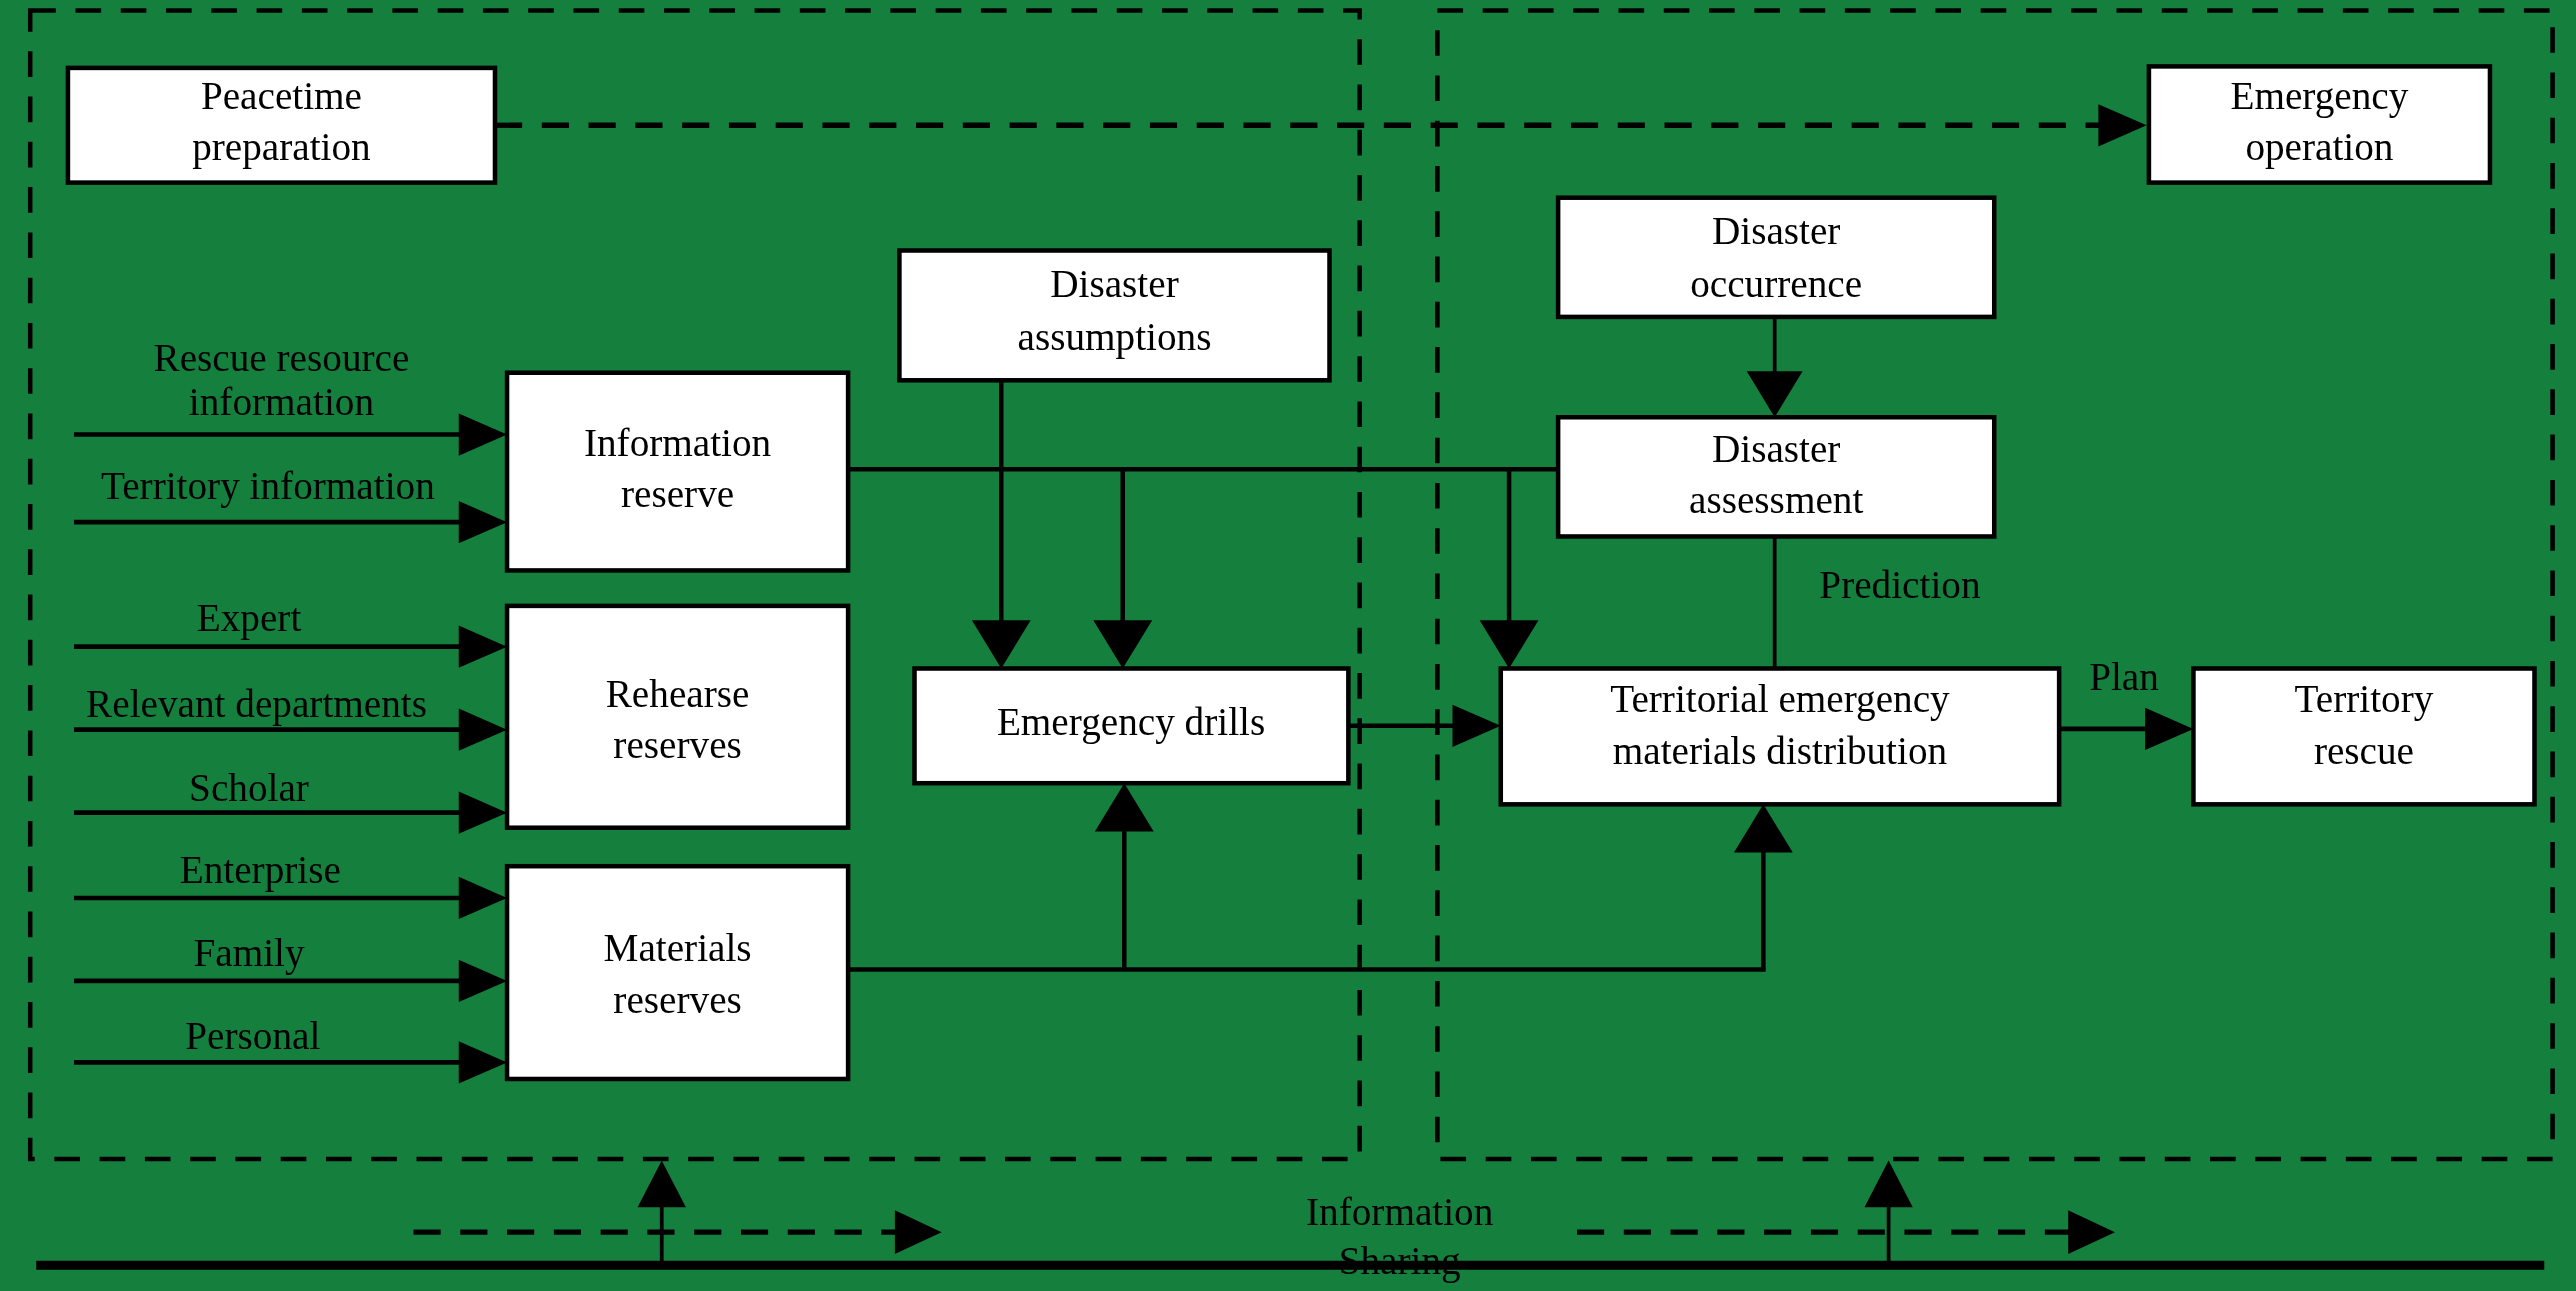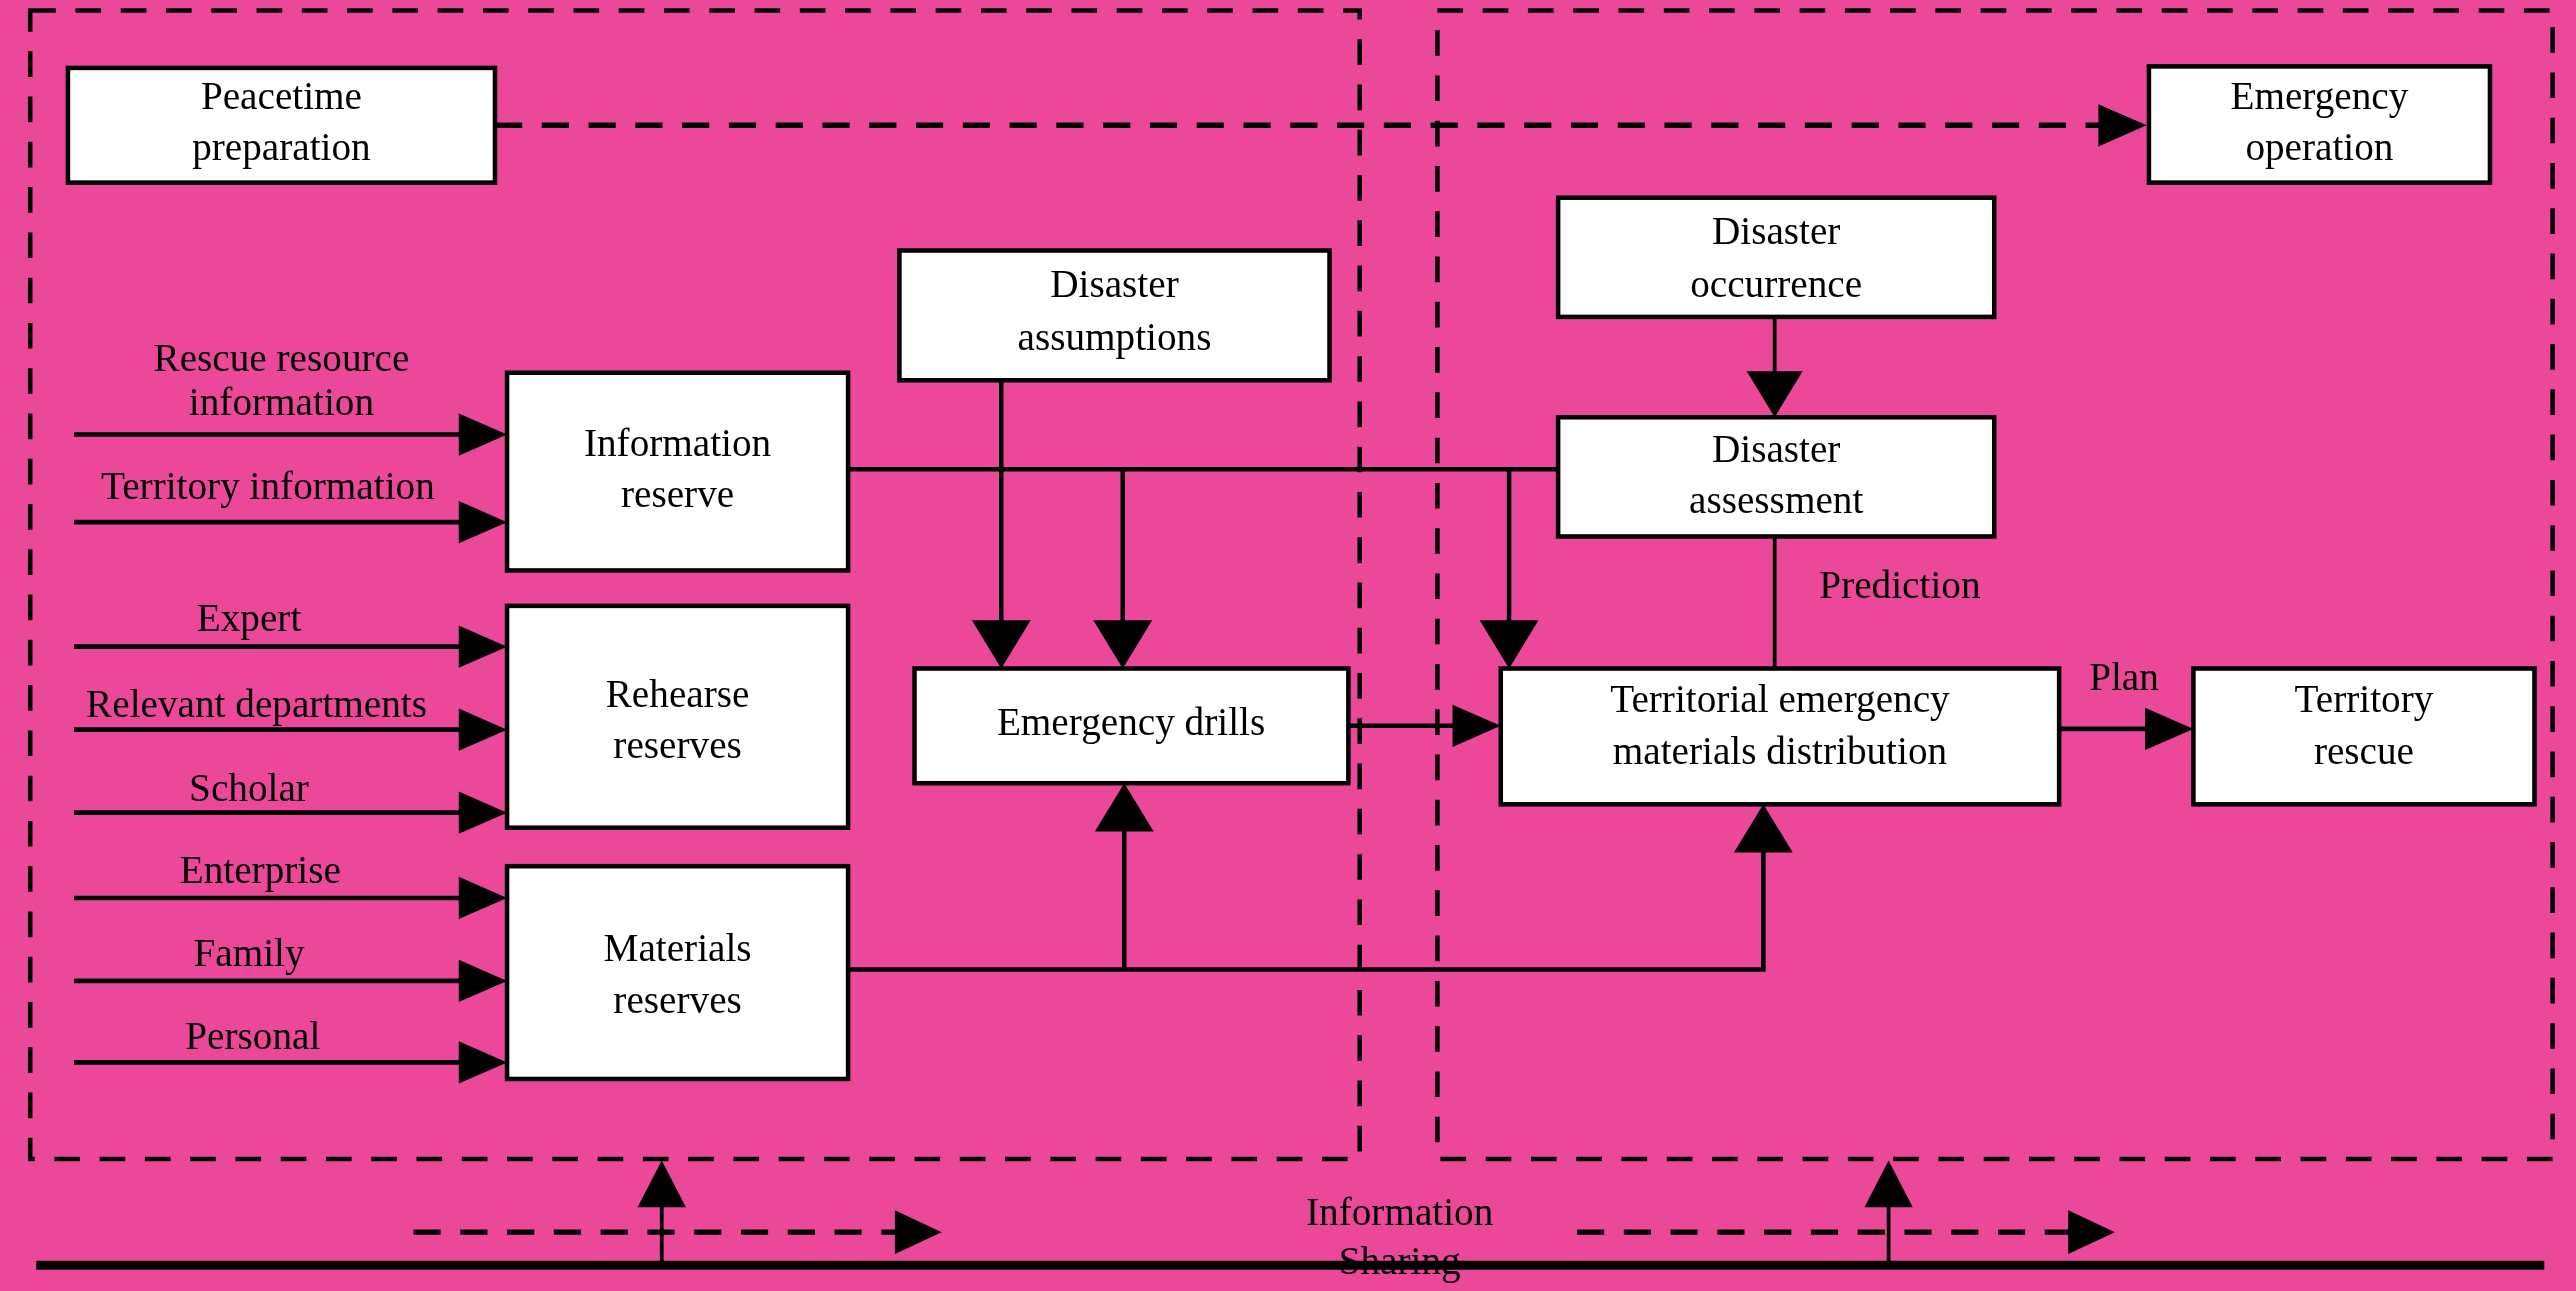--- a/index.html
+++ b/index.html
@@ -8,21 +8,21 @@
     padding: 0;
     background: #ffffff;
   }
   body {
     font-family: "Liberation Serif", "DejaVu Serif", serif;
   }
   #diagram-root {
     position: relative;
     width: 2576px;
     height: 1291px;
-    background: #ec4899;
+    background: #15803d;
     overflow: hidden;
   }
   svg#diagram-svg {
     position: absolute;
     top: 0;
     left: 0;
     width: 2576px;
     height: 1291px;
     display: block;
   }

